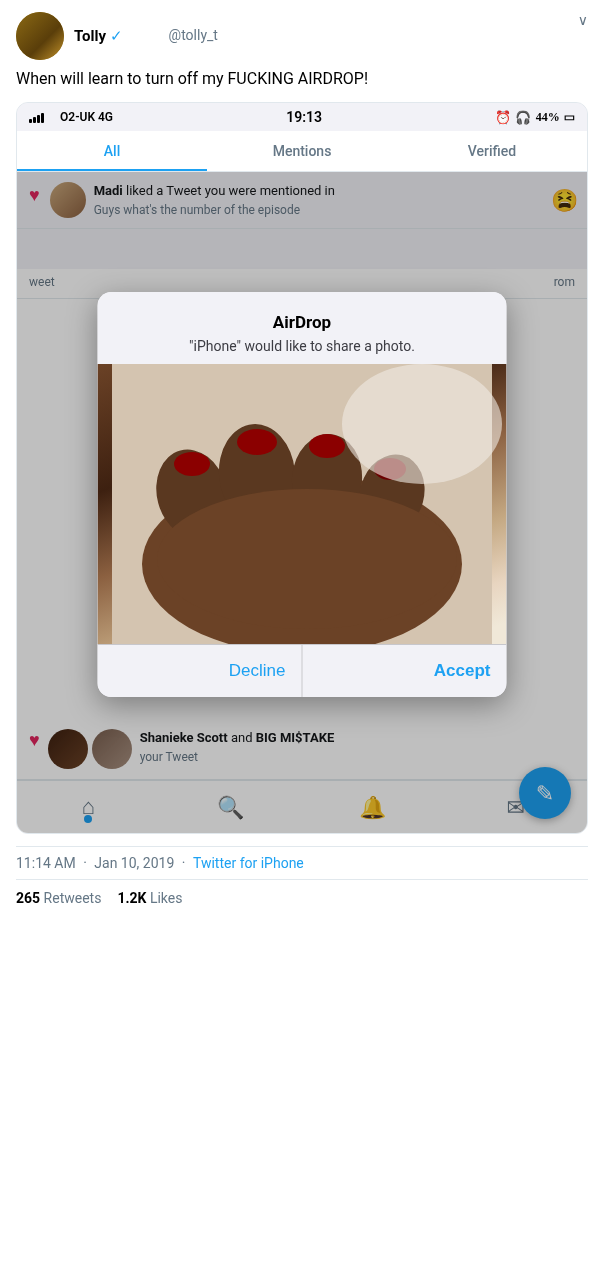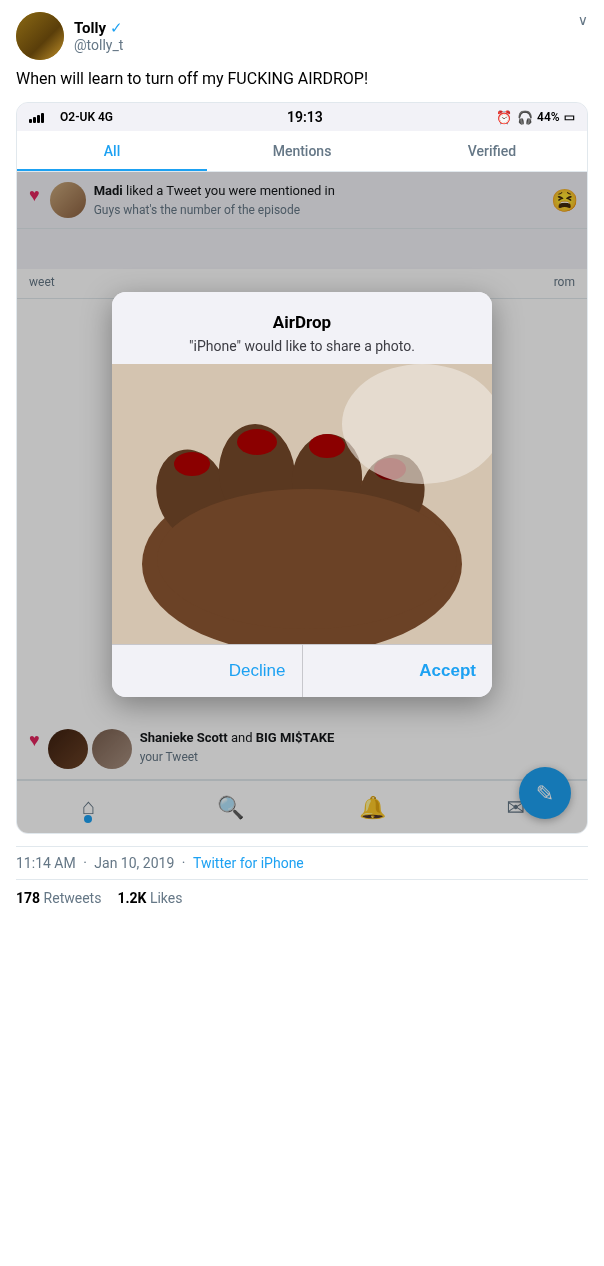--- a/index.html
+++ b/index.html
@@ -39,21 +39,22 @@
 
     .avatar-img {
       width: 100%;
       height: 100%;
       background: linear-gradient(135deg, #8B6914 0%, #5a3e0a 60%, #c4932a 100%);
       border-radius: 50%;
     }
 
     .user-info {
       display: flex;
-      flex-direction: column;
+      flex-direction: row;
+      gap: 46px;
     }
 
     .user-name-row {
       display: flex;
       align-items: center;
       gap: 4px;
     }
 
     .user-name {
       font-weight: 700;
@@ -210,21 +211,21 @@
       color: #657786;
       margin-top: 2px;
     }
 
     
     .airdrop-overlay {
       position: absolute;
       top: 120px;
       left: 50%;
       transform: translateX(-50%);
-      width: 380px;
+      width: 409px;
       background: #f2f2f7;
       border-radius: 14px;
       overflow: hidden;
       z-index: 10;
       box-shadow: 0 8px 30px rgba(0,0,0,0.35);
     }
 
     .airdrop-header {
       padding: 20px 20px 10px 20px;
       text-align: center;
@@ -460,21 +461,21 @@
           <div class="signal-bar" style="height:10px;"></div>
         </div>
         <span style="font-size:12px;font-weight:600;">
           <span>O2-UK</span> <span>4G</span>
         </span>
       </div>
       <span class="status-center">19:13</span>
       <div class="status-right">
         <span style="font-size:13px;">⏰</span>
         <span style="font-size:13px;">🎧</span>
-        <span style="font-size:12px;font-weight:600;">44%</span>
+        <span style="font-size:12px;font-weight:600;font-family:Liberation Serif, serif;">44%</span>
         <span style="font-size:12px;">▭</span>
       </div>
     </div>
 
     <div class="notif-tabs">
       <div class="notif-tab active">All</div>
       <div class="notif-tab">Mentions</div>
       <div class="notif-tab">Verified</div>
     </div>
 
@@ -583,21 +584,21 @@
   <div class="tweet-meta">
     <span>11:14 AM</span>
     <span> · </span>
     <span>Jan 10, 2019</span>
     <span> · </span>
     <span class="link">Twitter for iPhone</span>
   </div>
 
   <div class="tweet-stats">
     <div>
-      <span class="count">178</span>
+      <span class="count">265</span>
       <span class="label">Retweets</span>
     </div>
     <div>
       <span class="count">1.2K</span>
       <span class="label">Likes</span>
     </div>
   </div>
 </div>
 
 </body></html>

